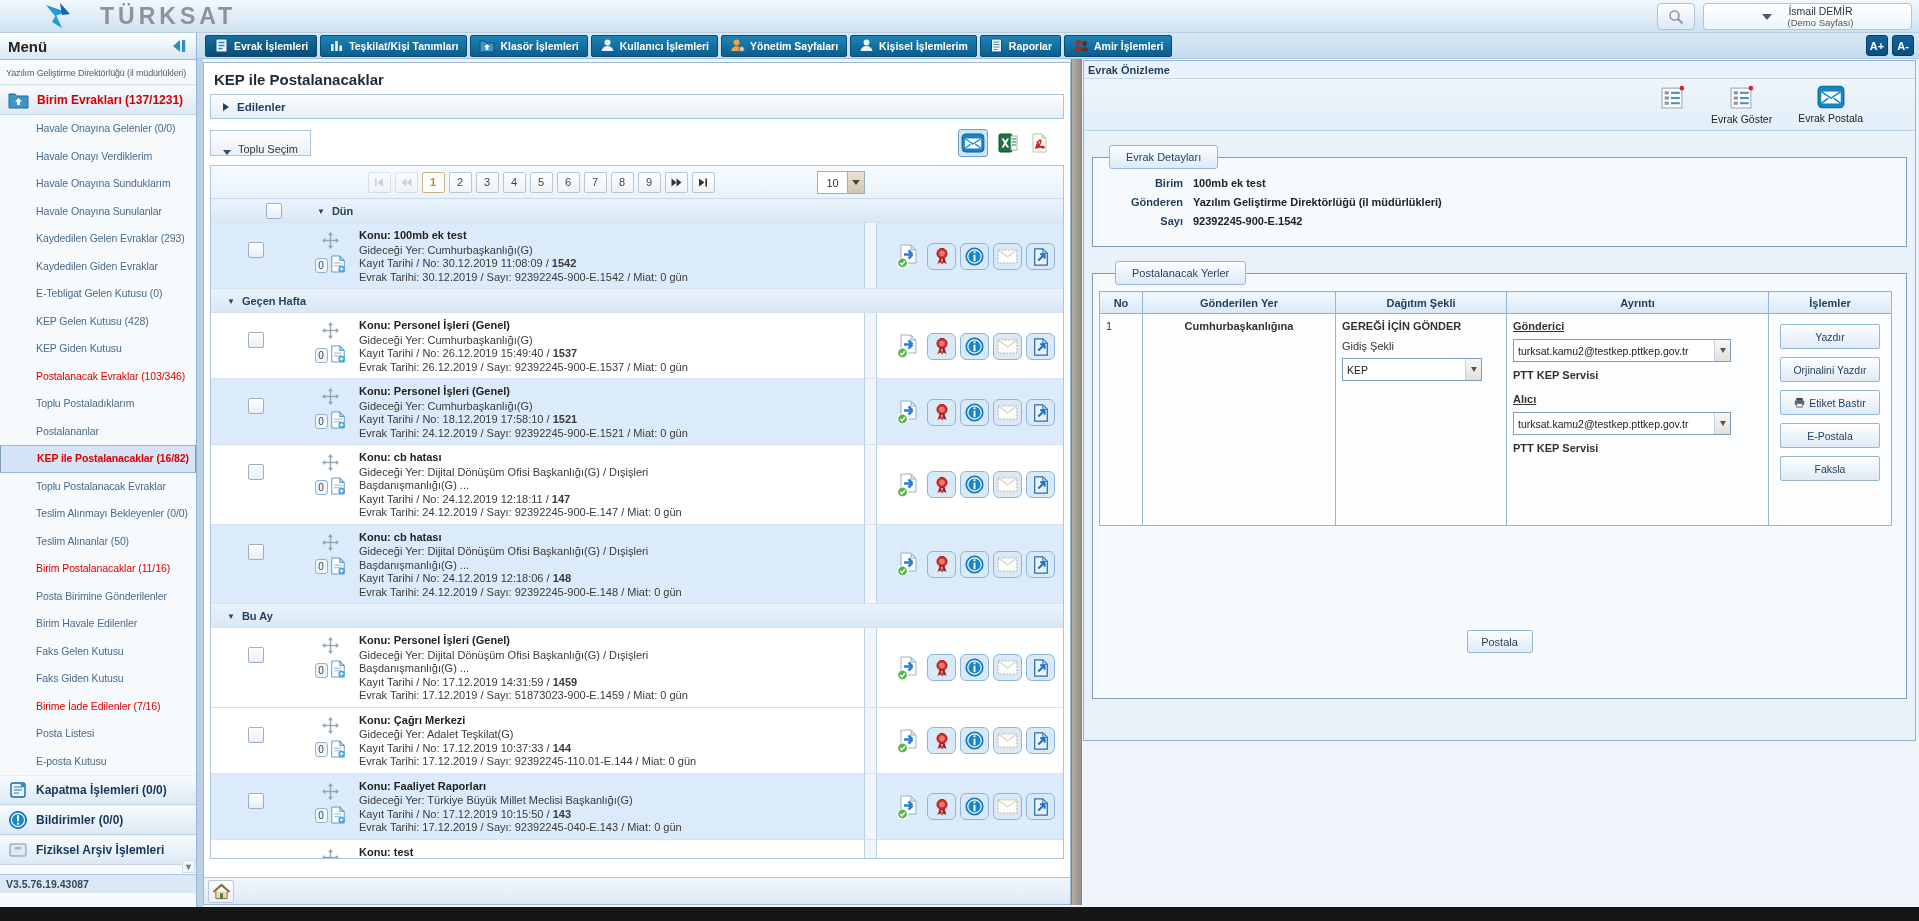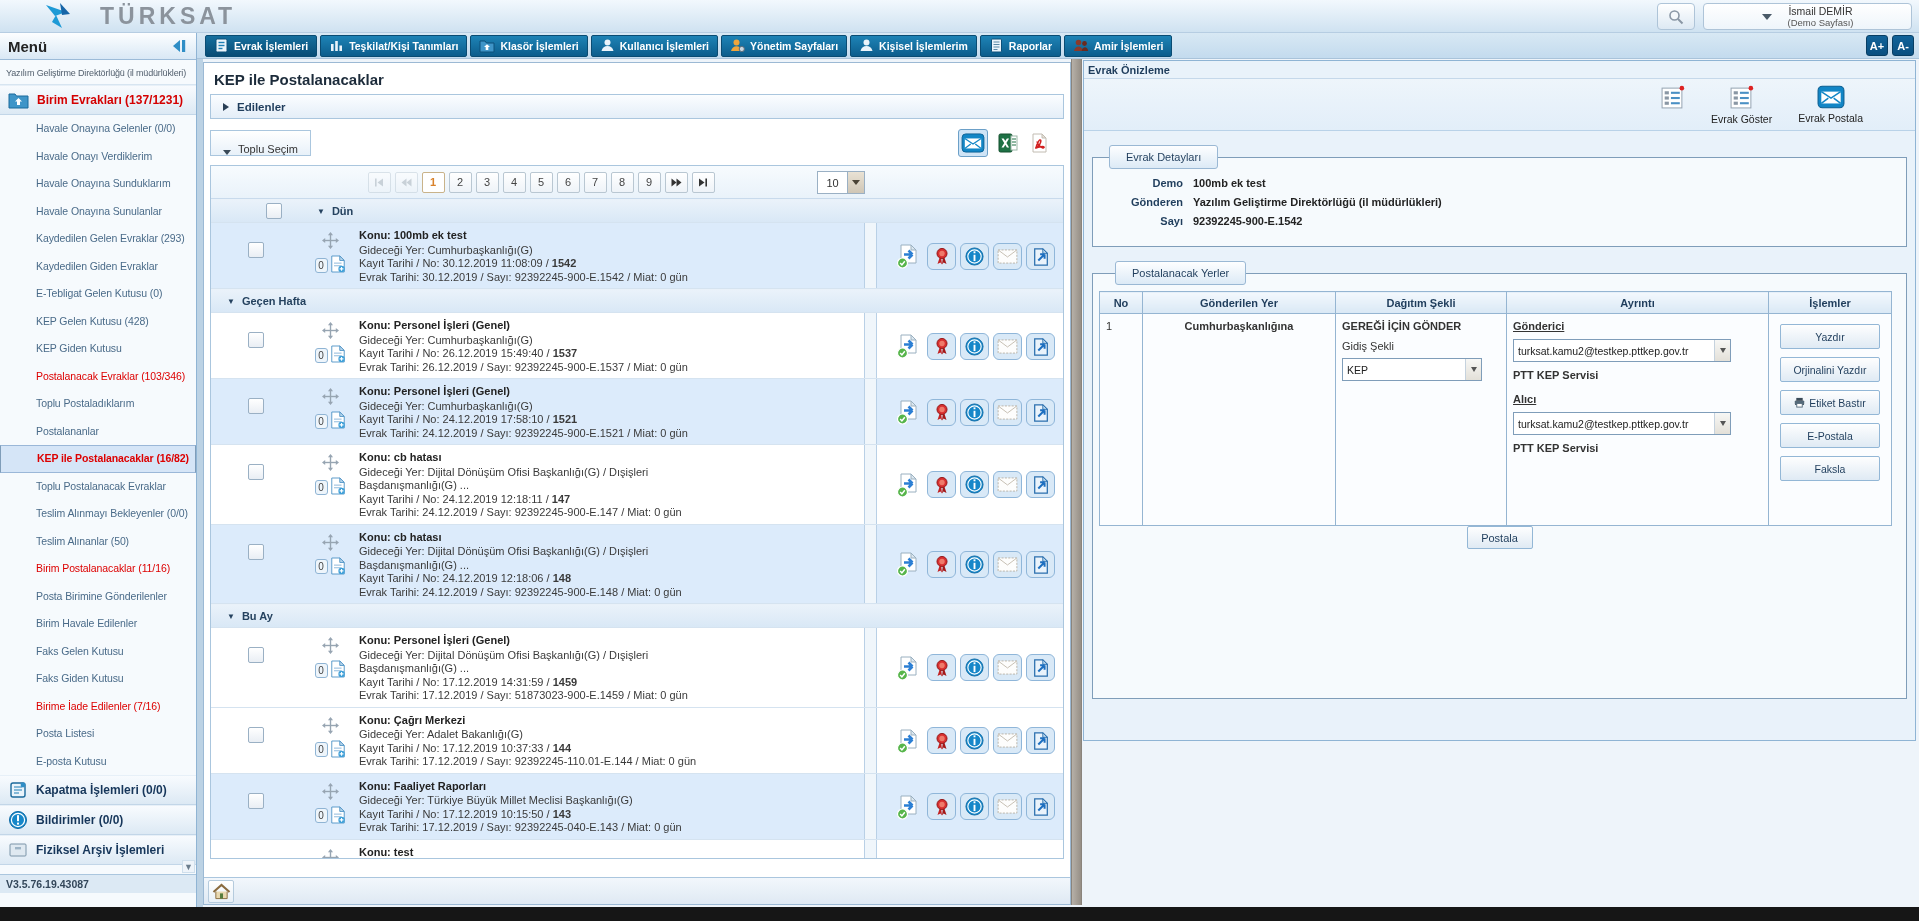--- a/index.html
+++ b/index.html
@@ -134,21 +134,21 @@
   .sel-arr { flex:0 0 16px; height:100%; display:flex; align-items:center; justify-content:center; border-left:1px solid #c5d2de; background:linear-gradient(#f7f7f5,#e3e0d8); }
   .sel-arr .tri-d { border-top-color:#555; border-left-width:3.5px; border-right-width:3.5px; }
   .sel-kep { width:140px; }
   .sel-addr { width:218px; margin-bottom:7px; }
   .u-label { text-decoration:underline; font-weight:bold; color:#333; margin-bottom:7px; }
   .svc { font-weight:bold; color:#333; margin:3px 0 12px 0; }
   .ops-cell { text-align:center; }
   .op-btn { width:100px; height:25px; margin:4px auto 8px auto; background:linear-gradient(#fefefe,#dfeaf4); border:1px solid #93b7d6; border-radius:2px; font-size:10.5px; color:#1f3d5c; display:flex; align-items:center; justify-content:center; gap:4px; cursor:pointer; font-family:inherit; }
   .op-btn .op-ic { display:none; }
   .op-btn.has-icon .op-ic { display:inline-flex; }
-  .postala-wrap { text-align:center; }
+  .postala-wrap { text-align:center; margin-top:104px; }
   .postala-btn { width:66px; height:23px; background:linear-gradient(#fefefe,#dfeaf4); border:1px solid #93b7d6; border-radius:2px; font-size:11px; color:#1f3d5c; cursor:pointer; font-family:inherit; }
 
   
   .bottom-strip { position:absolute; left:0; bottom:0; width:1919px; height:14px; background:#161616; z-index:7; }
   .gap-strip { position:absolute; left:197px; top:33px; width:6px; height:874px; background:#bcd2e4; z-index:1; }
 </style>
 </head>
 <body>
 
 <div class="top-header">
@@ -673,21 +673,21 @@
                   <line x1="4.5" y1="12" x2="13" y2="12" stroke="#7fb0d6"></line>
                   <circle cx="13" cy="15.5" r="3.6" fill="#3fa0d8"></circle>
                   <path d="M13 13.4v4.2M10.9 15.5h4.2" stroke="#fff" stroke-width="1.2"></path>
                 </svg>
               </span>
             </span>
           </div>
           <div class="col-text">
             <div class="t-konu">Konu: Personel İşleri (Genel)</div>
             <div class="t-line">Gideceği Yer: Cumhurbaşkanlığı(G)</div>
-            <div class="t-line"><span>Kayıt Tarihi / No: 24.12.2019 17:58:10 / </span><span class="bnum">1521</span></div>
+            <div class="t-line"><span>Kayıt Tarihi / No: 18.12.2019 17:58:10 / </span><span class="bnum">1521</span></div>
             <div class="t-line">Evrak Tarihi: 24.12.2019 / Sayı: 92392245-900-E.1521 / Miat: 0 gün</div>
           </div>
           <div class="col-spacer"></div>
           <div class="col-gutter"></div>
           <div class="col-actions">
             <span class="act-send">
               <svg width="26" height="26" viewBox="0 0 26 26">
                 <path d="M5 2h10l5 5v13H5z" fill="#fff" stroke="#9ab0c0"></path>
                 <path d="M15 2l5 5h-5z" fill="#dde8f0" stroke="#9ab0c0"></path>
                 <path d="M8 11.5h8.5M16.5 11.5l-4-4M16.5 11.5l-4 4" stroke="#2b7fd4" stroke-width="2.6" fill="none"></path>
@@ -992,21 +992,21 @@
                   <line x1="4.5" y1="9" x2="13" y2="9" stroke="#7fb0d6"></line>
                   <line x1="4.5" y1="12" x2="13" y2="12" stroke="#7fb0d6"></line>
                   <circle cx="13" cy="15.5" r="3.6" fill="#3fa0d8"></circle>
                   <path d="M13 13.4v4.2M10.9 15.5h4.2" stroke="#fff" stroke-width="1.2"></path>
                 </svg>
               </span>
             </span>
           </div>
           <div class="col-text">
             <div class="t-konu">Konu: Çağrı Merkezi</div>
-            <div class="t-line">Gideceği Yer: Adalet Bakanlığı(G)</div>
+            <div class="t-line">Gideceği Yer: Adalet Teşkilat(G)</div>
             <div class="t-line"><span>Kayıt Tarihi / No: 17.12.2019 10:37:33 / </span><span class="bnum">144</span></div>
             <div class="t-line">Evrak Tarihi: 17.12.2019 / Sayı: 92392245-110.01-E.144 / Miat: 0 gün</div>
           </div>
           <div class="col-spacer"></div>
           <div class="col-gutter"></div>
           <div class="col-actions">
             <span class="act-send">
               <svg width="26" height="26" viewBox="0 0 26 26">
                 <path d="M5 2h10l5 5v13H5z" fill="#fff" stroke="#9ab0c0"></path>
                 <path d="M15 2l5 5h-5z" fill="#dde8f0" stroke="#9ab0c0"></path>
@@ -1206,21 +1206,21 @@
           <rect x="4" y="6" width="18" height="11" fill="#fff"></rect>
           <path d="M4 6l9 6 9-6M4 17l6.5-5M22 17l-6.5-5" stroke="#1286c6" stroke-width="1.4" fill="none"></path>
         </svg>
       <span class="pv-tool-label">Evrak Postala</span>
     </div>
   </div>
 
   <fieldset class="fs-details">
     <legend>Evrak Detayları</legend>
     <div class="detail-row">
-        <span class="detail-label">Demo</span>
+        <span class="detail-label">Birim</span>
         <span class="detail-value">100mb ek test</span>
       </div>
       <div class="detail-row">
         <span class="detail-label">Gönderen</span>
         <span class="detail-value">Yazılım Geliştirme Direktörlüğü (il müdürlükleri)</span>
       </div>
       <div class="detail-row">
         <span class="detail-label">Sayı</span>
         <span class="detail-value">92392245-900-E.1542</span>
       </div>

